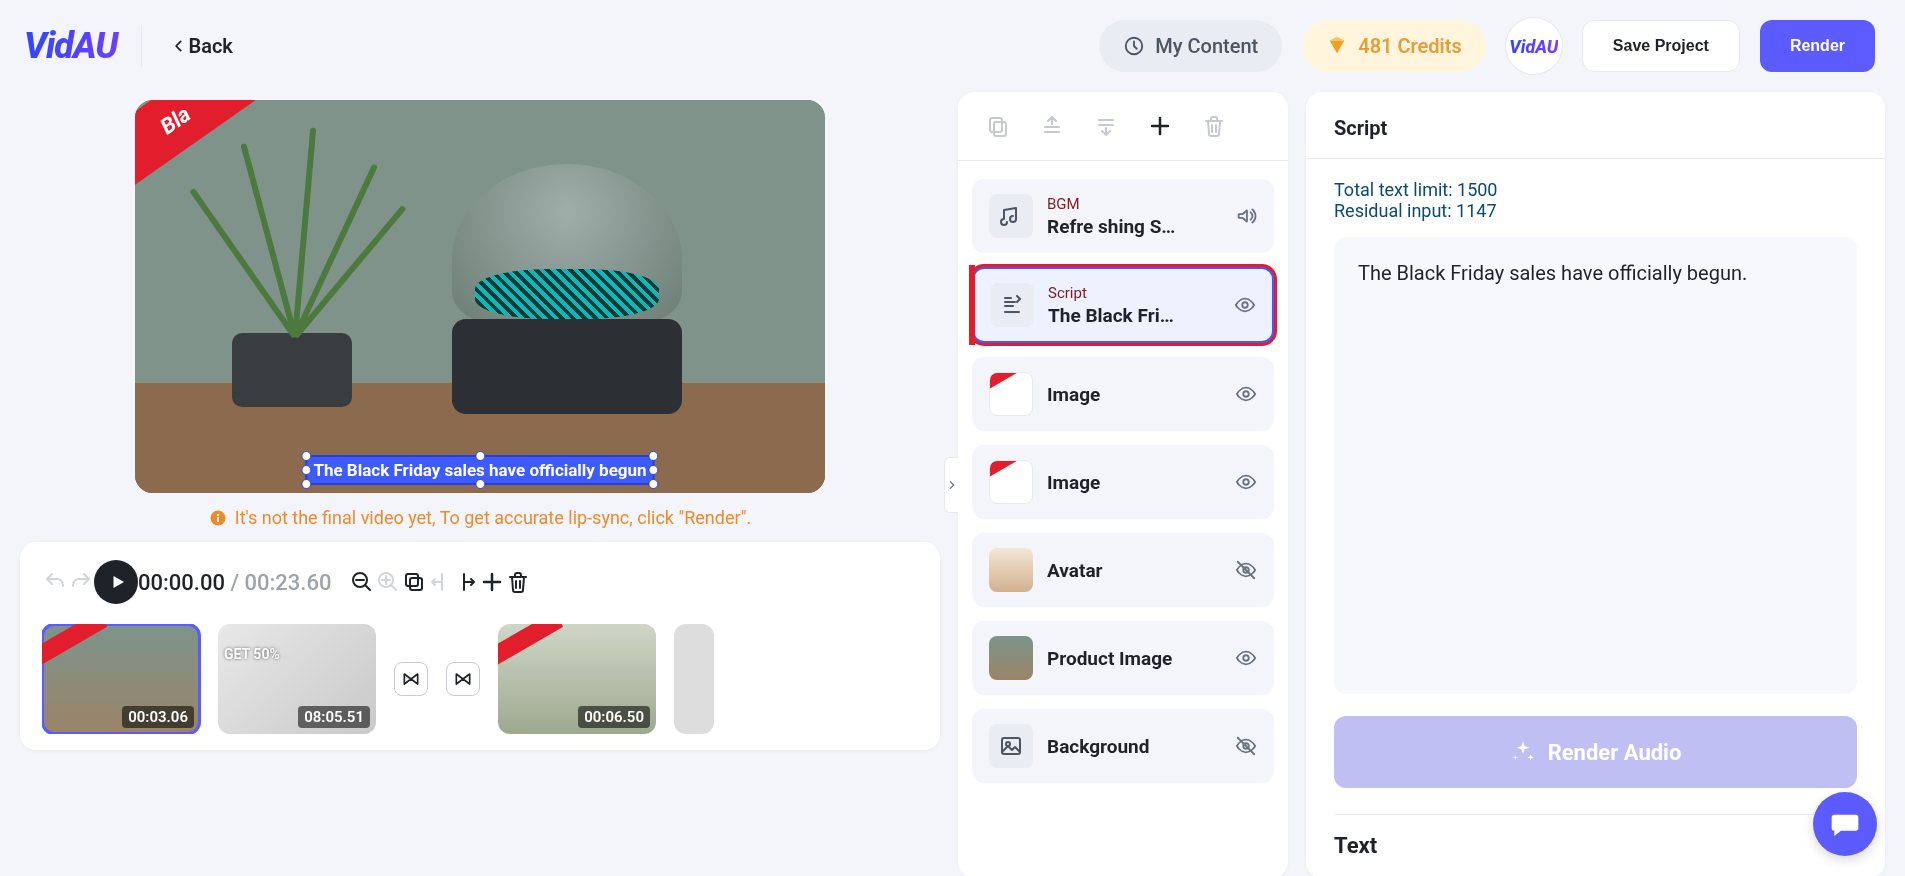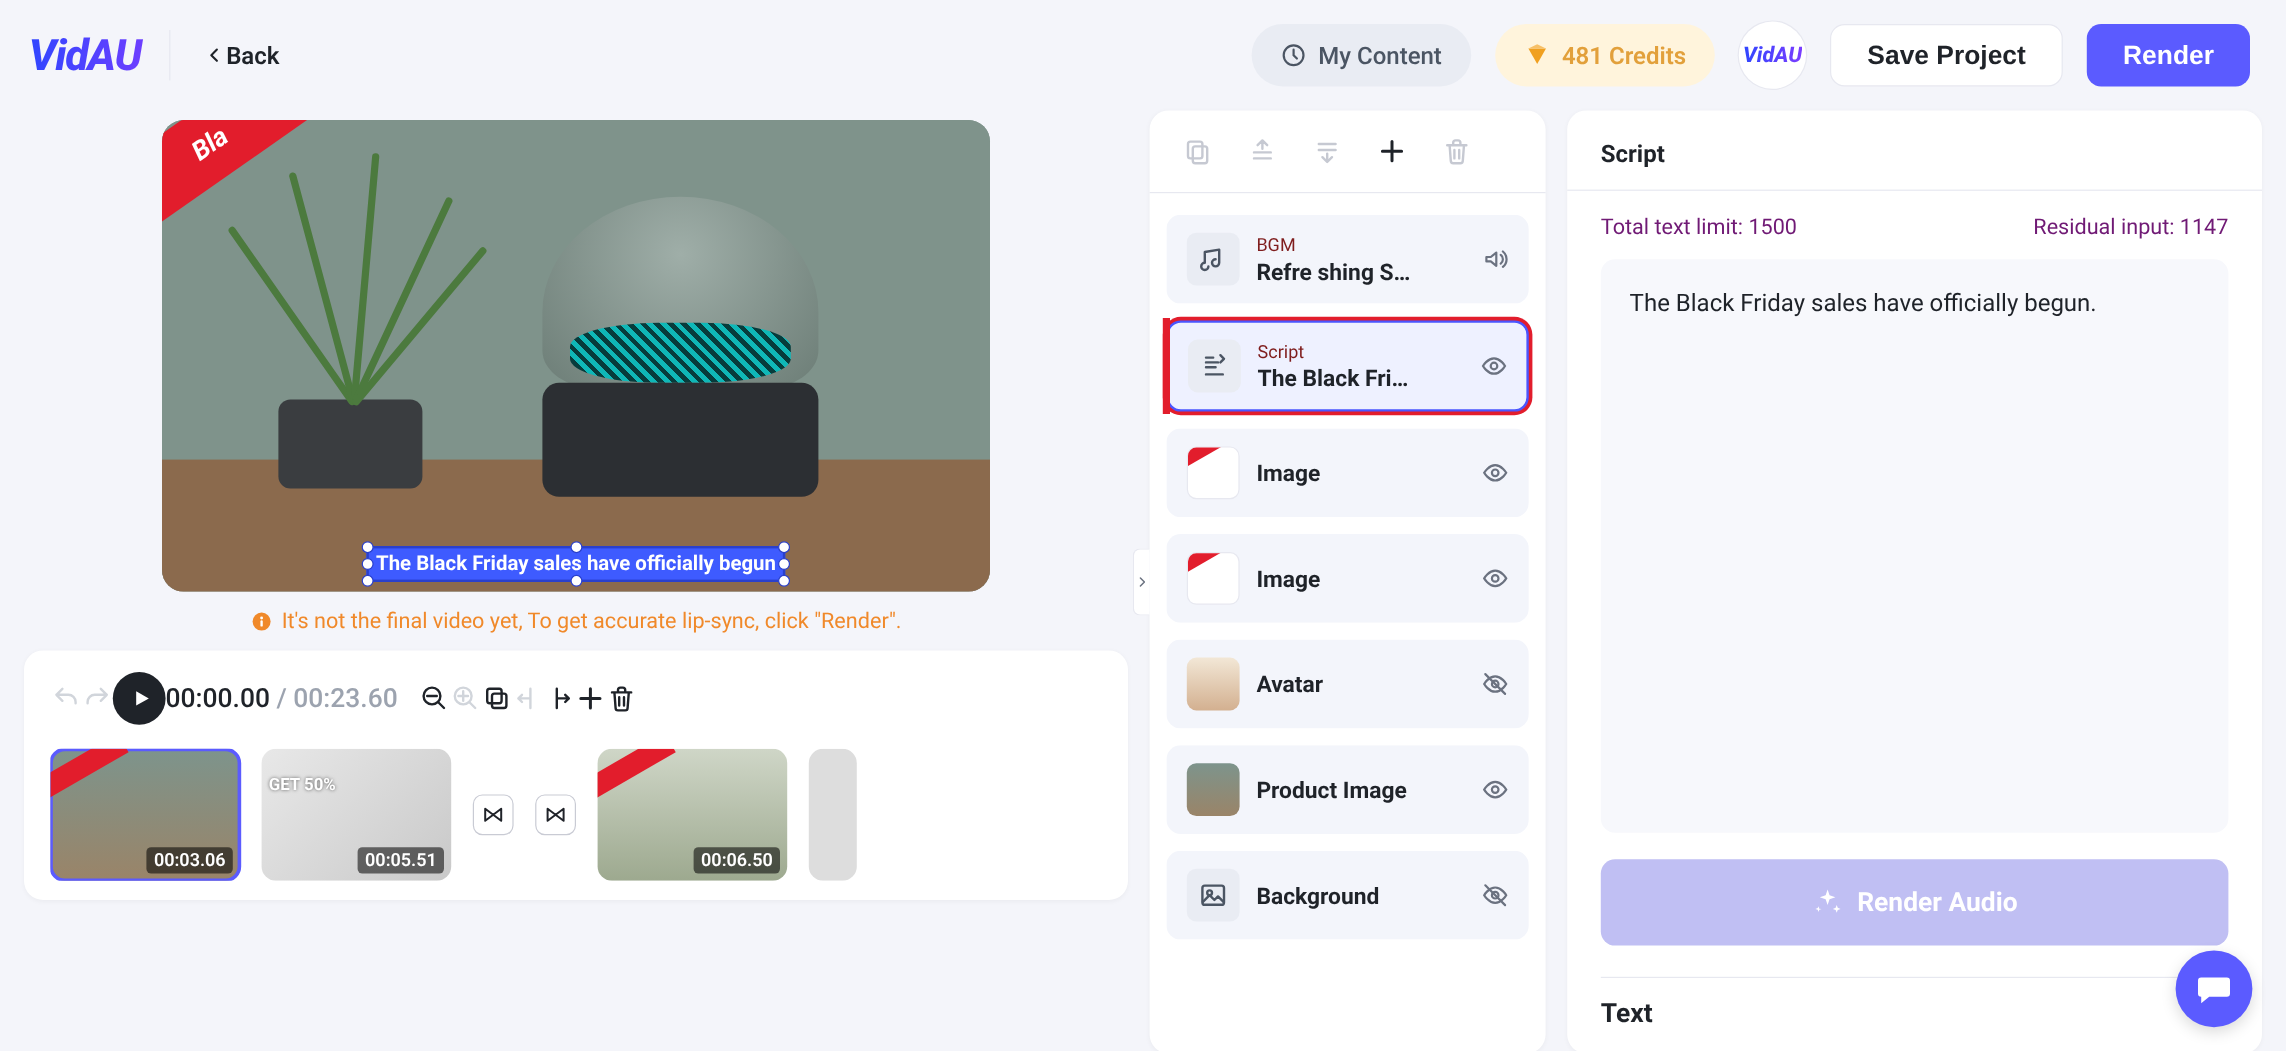--- a/index.html
+++ b/index.html
@@ -79,21 +79,21 @@
   }
   .logo-badge span {
     font-size: 18px; font-weight: 800; font-style: italic;
     background: linear-gradient(90deg,#3046ff,#7b3dff);
     -webkit-background-clip: text; background-clip:text; color:transparent;
   }
   .btn {
     height: 52px;
     padding: 0 30px;
     border-radius: 12px;
-    font-size: 22px;
+    font-size: 16px;
     font-weight: 600;
     display: flex;
     align-items: center;
     justify-content: center;
     cursor: pointer;
     border: none;
   }
   .btn.outline { background:#fff; color:var(--text); border:1px solid var(--border); }
   .btn.primary { background: var(--primary); color:#fff; }
 
@@ -330,21 +330,21 @@
   .right-body {
     padding:20px 28px;
     display:flex; flex-direction:column;
     flex:1; min-height:0;
     overflow-y:auto;
   }
   .right-body::-webkit-scrollbar { width:10px; }
   .right-body::-webkit-scrollbar-thumb { background:#c9cbd4; border-radius:5px; }
   .limits {
     display:flex; justify-content:space-between;
-    color:#701a75; font-size:18px; margin-bottom:16px;
+    color:#0c4a6e; font-size:18px; margin-bottom:16px;flex-direction:column;
   }
   .script-box {
     background:#f7f8fc;
     border-radius:12px;
     padding:24px;
     font-size:20px;
     min-height:360px;
     flex:1;
   }
   .render-audio {
@@ -509,21 +509,21 @@
         </div>
       </div>
 
       <div class="clips">
         <div class="clip clip1 sel">
           <div class="clip-badge"></div>
           <div class="dur">00:03.06</div>
         </div>
         <div class="clip clip2">
           <div class="clip-label">GET 50%</div>
-          <div class="dur">00:05.51</div>
+          <div class="dur">08:05.51</div>
         </div>
         <div class="trans-btn">
           <svg viewBox="0 0 24 24">
               <path d="M4 6l8 6-8 6zM20 6l-8 6 8 6z" fill="none" stroke="currentColor" stroke-width="2" stroke-linejoin="round"></path>
             </svg>
         </div>
         <div class="trans-btn">
           <svg viewBox="0 0 24 24">
               <path d="M4 6l8 6-8 6zM20 6l-8 6 8 6z" fill="none" stroke="currentColor" stroke-width="2" stroke-linejoin="round"></path>
             </svg>

